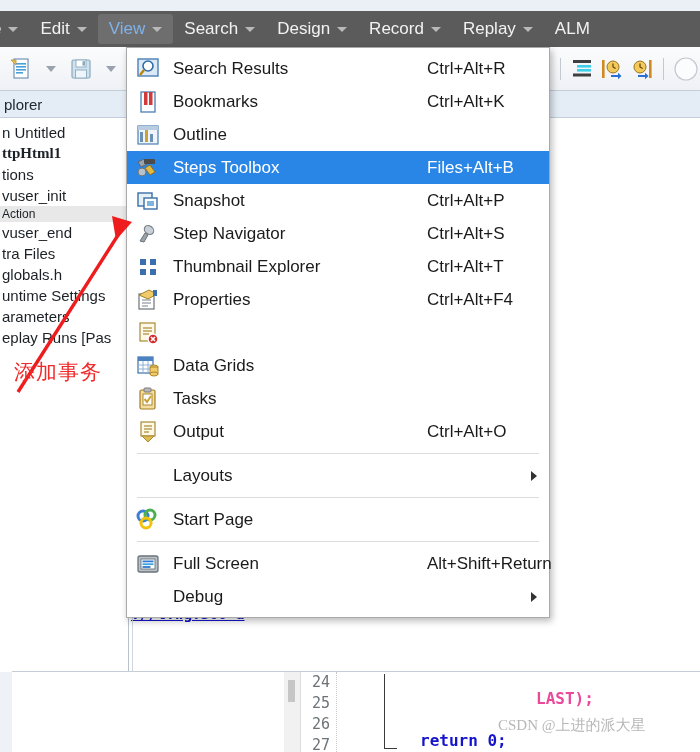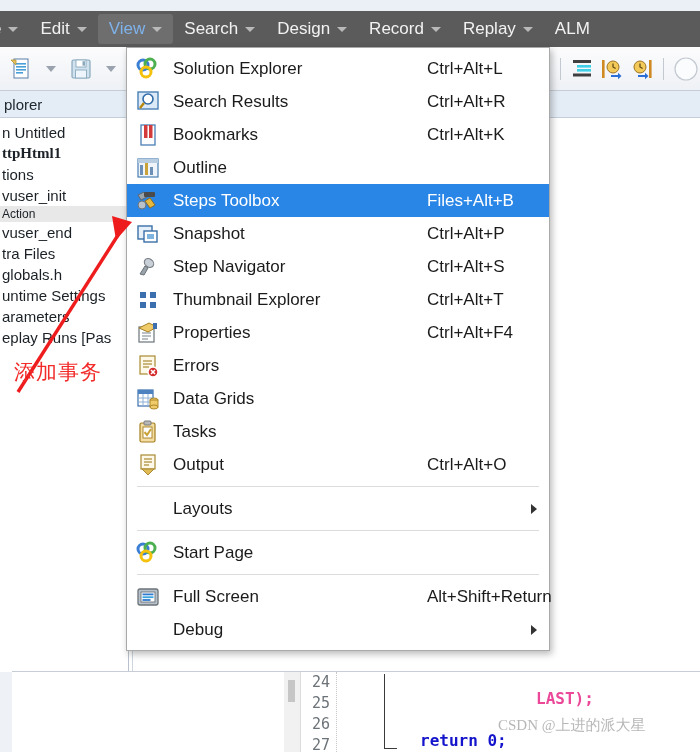--- a/index.html
+++ b/index.html
@@ -422,31 +422,20 @@
         <div class="ln" style="color: rgb(17, 17, 17); padding-left: 0px;"></div>
         <div class="ln" style="color: rgb(20, 20, 204); padding-left: 16px;">return 0;</div>
         <div class="ln" style="color: rgb(17, 17, 17); padding-left: 0px;">}</div>
       </div>
   </div>
 
   <div class="dropdown" id="dropdown">
       <div class="dd-item">
         <span class="dd-icon">
           <svg class="ico" viewBox="0 0 26 26">
-            <circle cx="8" cy="9" r="5" fill="none" stroke="#3b7fd4" stroke-width="3"></circle>
-            <circle cx="15" cy="8" r="5" fill="none" stroke="#4caf50" stroke-width="3"></circle>
-            <circle cx="11" cy="16" r="5" fill="none" stroke="#f4c20d" stroke-width="3"></circle>
-          </svg>
-        </span>
-        <span class="dd-label">Solution Explorer</span>
-        <span class="dd-accel">Ctrl+Alt+L</span>
-      </div>
-      <div class="dd-item">
-        <span class="dd-icon">
-          <svg class="ico" viewBox="0 0 26 26">
             <rect x="3" y="3" width="20" height="17" fill="#dceaf7" stroke="#4a7fb5" stroke-width="1.4"></rect>
             <circle cx="13" cy="10" r="5" fill="#ffffff" stroke="#2f6aa8" stroke-width="1.6"></circle>
             <line x1="9" y1="14" x2="5" y2="19" stroke="#b8860b" stroke-width="2.4"></line>
           </svg>
         </span>
         <span class="dd-label">Search Results</span>
         <span class="dd-accel">Ctrl+Alt+R</span>
       </div>
       <div class="dd-item">
         <span class="dd-icon">
@@ -534,21 +523,20 @@
         <span class="dd-icon">
           <svg class="ico" viewBox="0 0 26 26">
             <rect x="5" y="3" width="15" height="18" fill="#fdf8e8" stroke="#a98a32" stroke-width="1.2"></rect>
             <line x1="8" y1="8" x2="17" y2="8" stroke="#a98a32" stroke-width="1.2"></line>
             <line x1="8" y1="11" x2="17" y2="11" stroke="#a98a32" stroke-width="1.2"></line>
             <line x1="8" y1="14" x2="14" y2="14" stroke="#a98a32" stroke-width="1.2"></line>
             <circle cx="18" cy="19" r="5" fill="#d42b2b" stroke="#ffffff" stroke-width="1.4"></circle>
             <path d="M16 17 l4 4 M20 17 l-4 4" stroke="#ffffff" stroke-width="1.6"></path>
           </svg>
         </span>
-        <span class="dd-label">Errors</span>
       </div>
       <div class="dd-item">
         <span class="dd-icon">
           <svg class="ico" viewBox="0 0 26 26">
             <rect x="3" y="4" width="15" height="16" fill="#ffffff" stroke="#3b6fae" stroke-width="1.2"></rect>
             <rect x="3" y="4" width="15" height="4" fill="#4c82c0"></rect>
             <line x1="8" y1="8" x2="8" y2="20" stroke="#8fb0d6" stroke-width="1"></line>
             <line x1="13" y1="8" x2="13" y2="20" stroke="#8fb0d6" stroke-width="1"></line>
             <line x1="3" y1="12" x2="18" y2="12" stroke="#8fb0d6" stroke-width="1"></line>
             <line x1="3" y1="16" x2="18" y2="16" stroke="#8fb0d6" stroke-width="1"></line>

